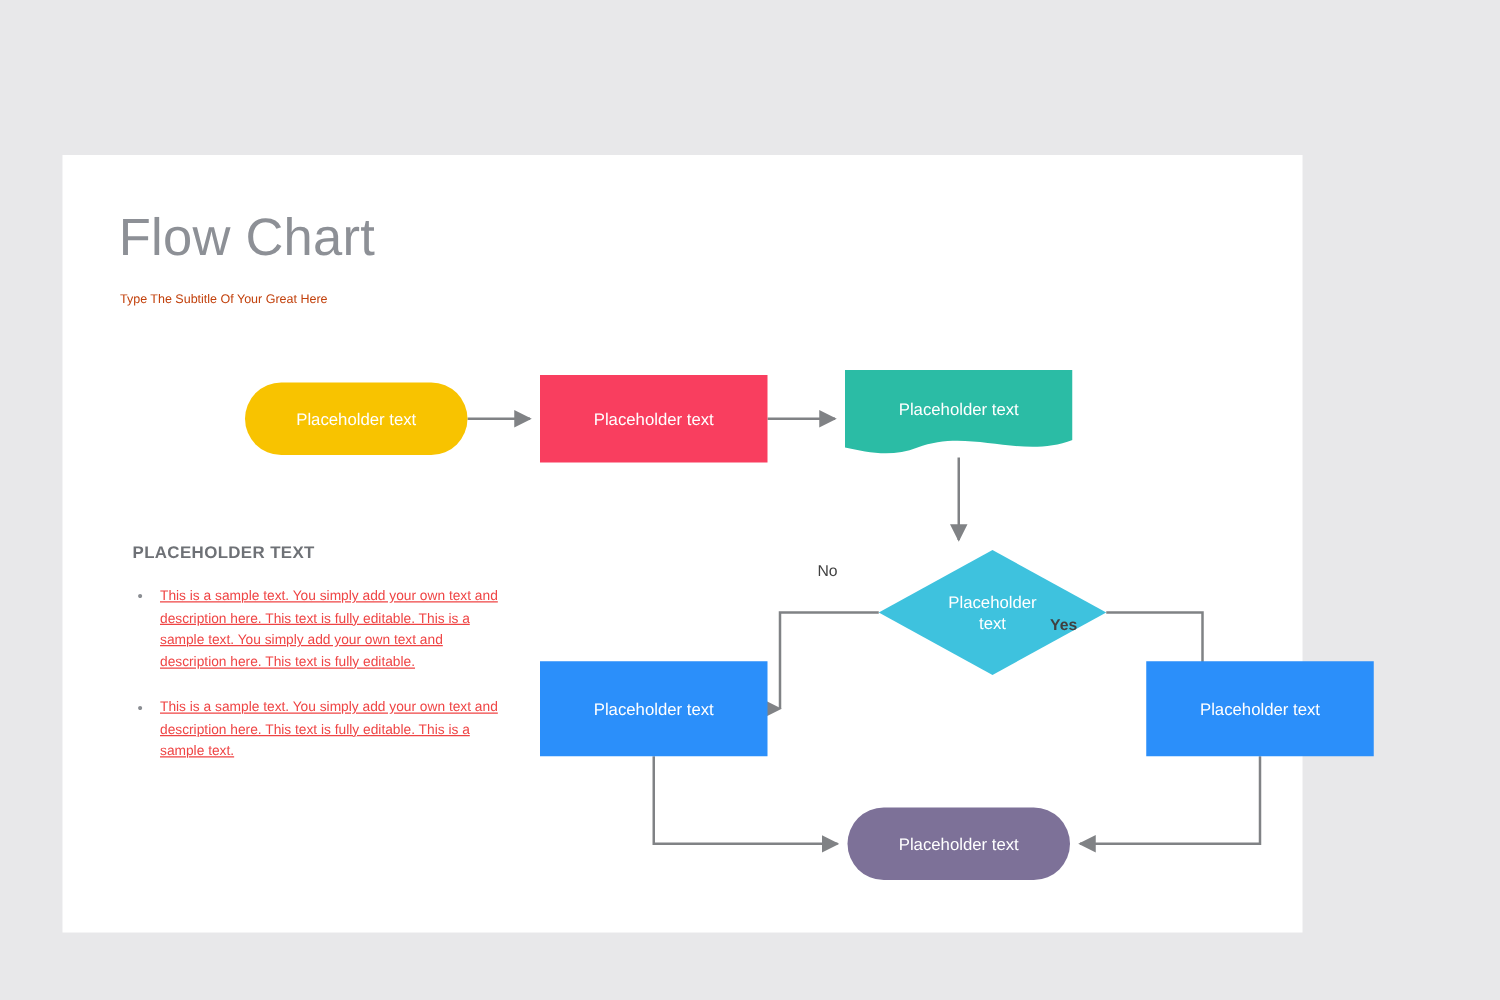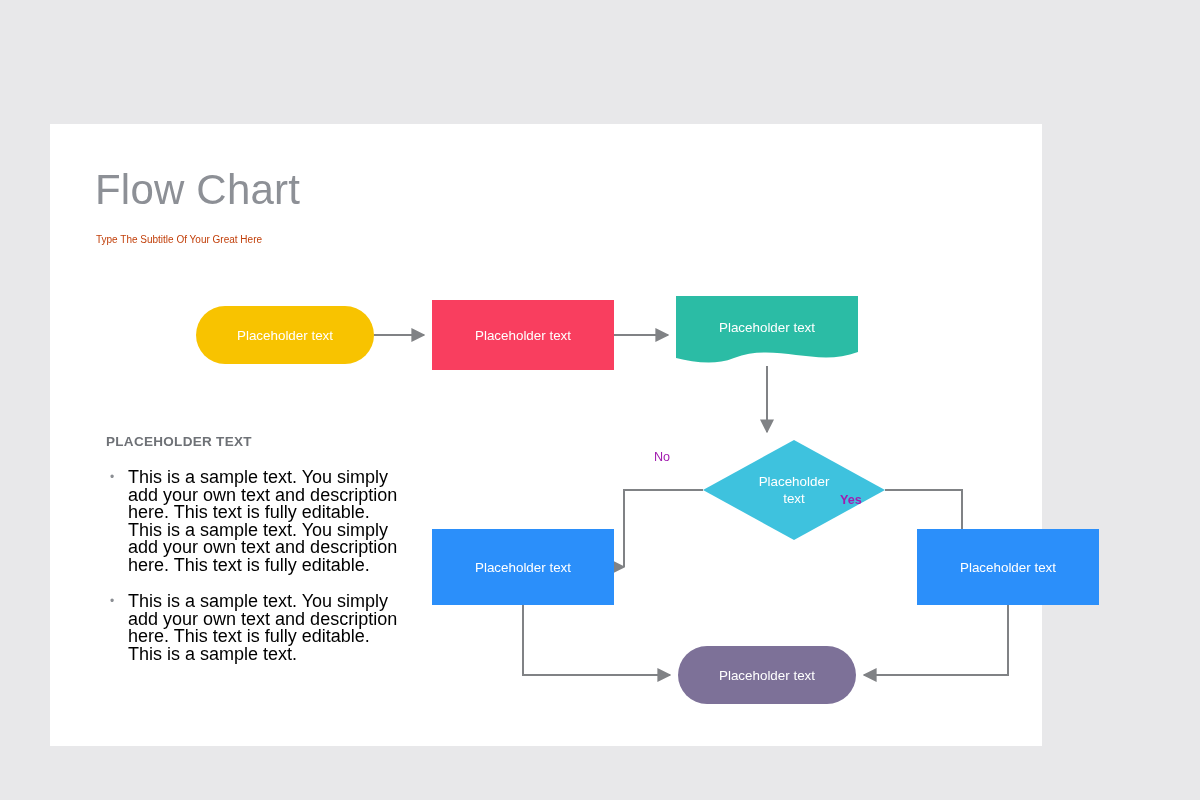--- a/index.html
+++ b/index.html
@@ -71,23 +71,24 @@
     width: 22px;
     color: #8b8e93;
     font-size: 12px;
     line-height: 17.5px;
     text-align: left;
     padding-left: 4px;
     box-sizing: border-box;
   }
   .bullet-text {
     flex: 1 1 auto;
-    font-size: 18px;
+    font-size: 11px;
     line-height: 17.5px;
-    color: #000000;
+    color: #ef4444;
+    text-decoration: underline;
   }
   
   #flow {
     position: absolute;
     left: 0;
     top: 0;
     width: 1100px;
     height: 622px;
   }
   .node {
@@ -174,21 +175,21 @@
     left: 628px;
     top: 522px;
     width: 178px;
     height: 58px;
     background: #7d7198;
     border-radius: 29px;
   }
   .edge-label {
     position: absolute;
     font-size: 12.6px;
-    color: #a21caf;
+    color: #404040;
     z-index: 5;
   }
   #label-no  { left: 604px; top: 326px; }
   #label-yes { left: 790px; top: 369px; font-weight: bold; }
   #connectors {
     position: absolute;
     left: 0;
     top: 0;
     width: 1100px;
     height: 622px;

